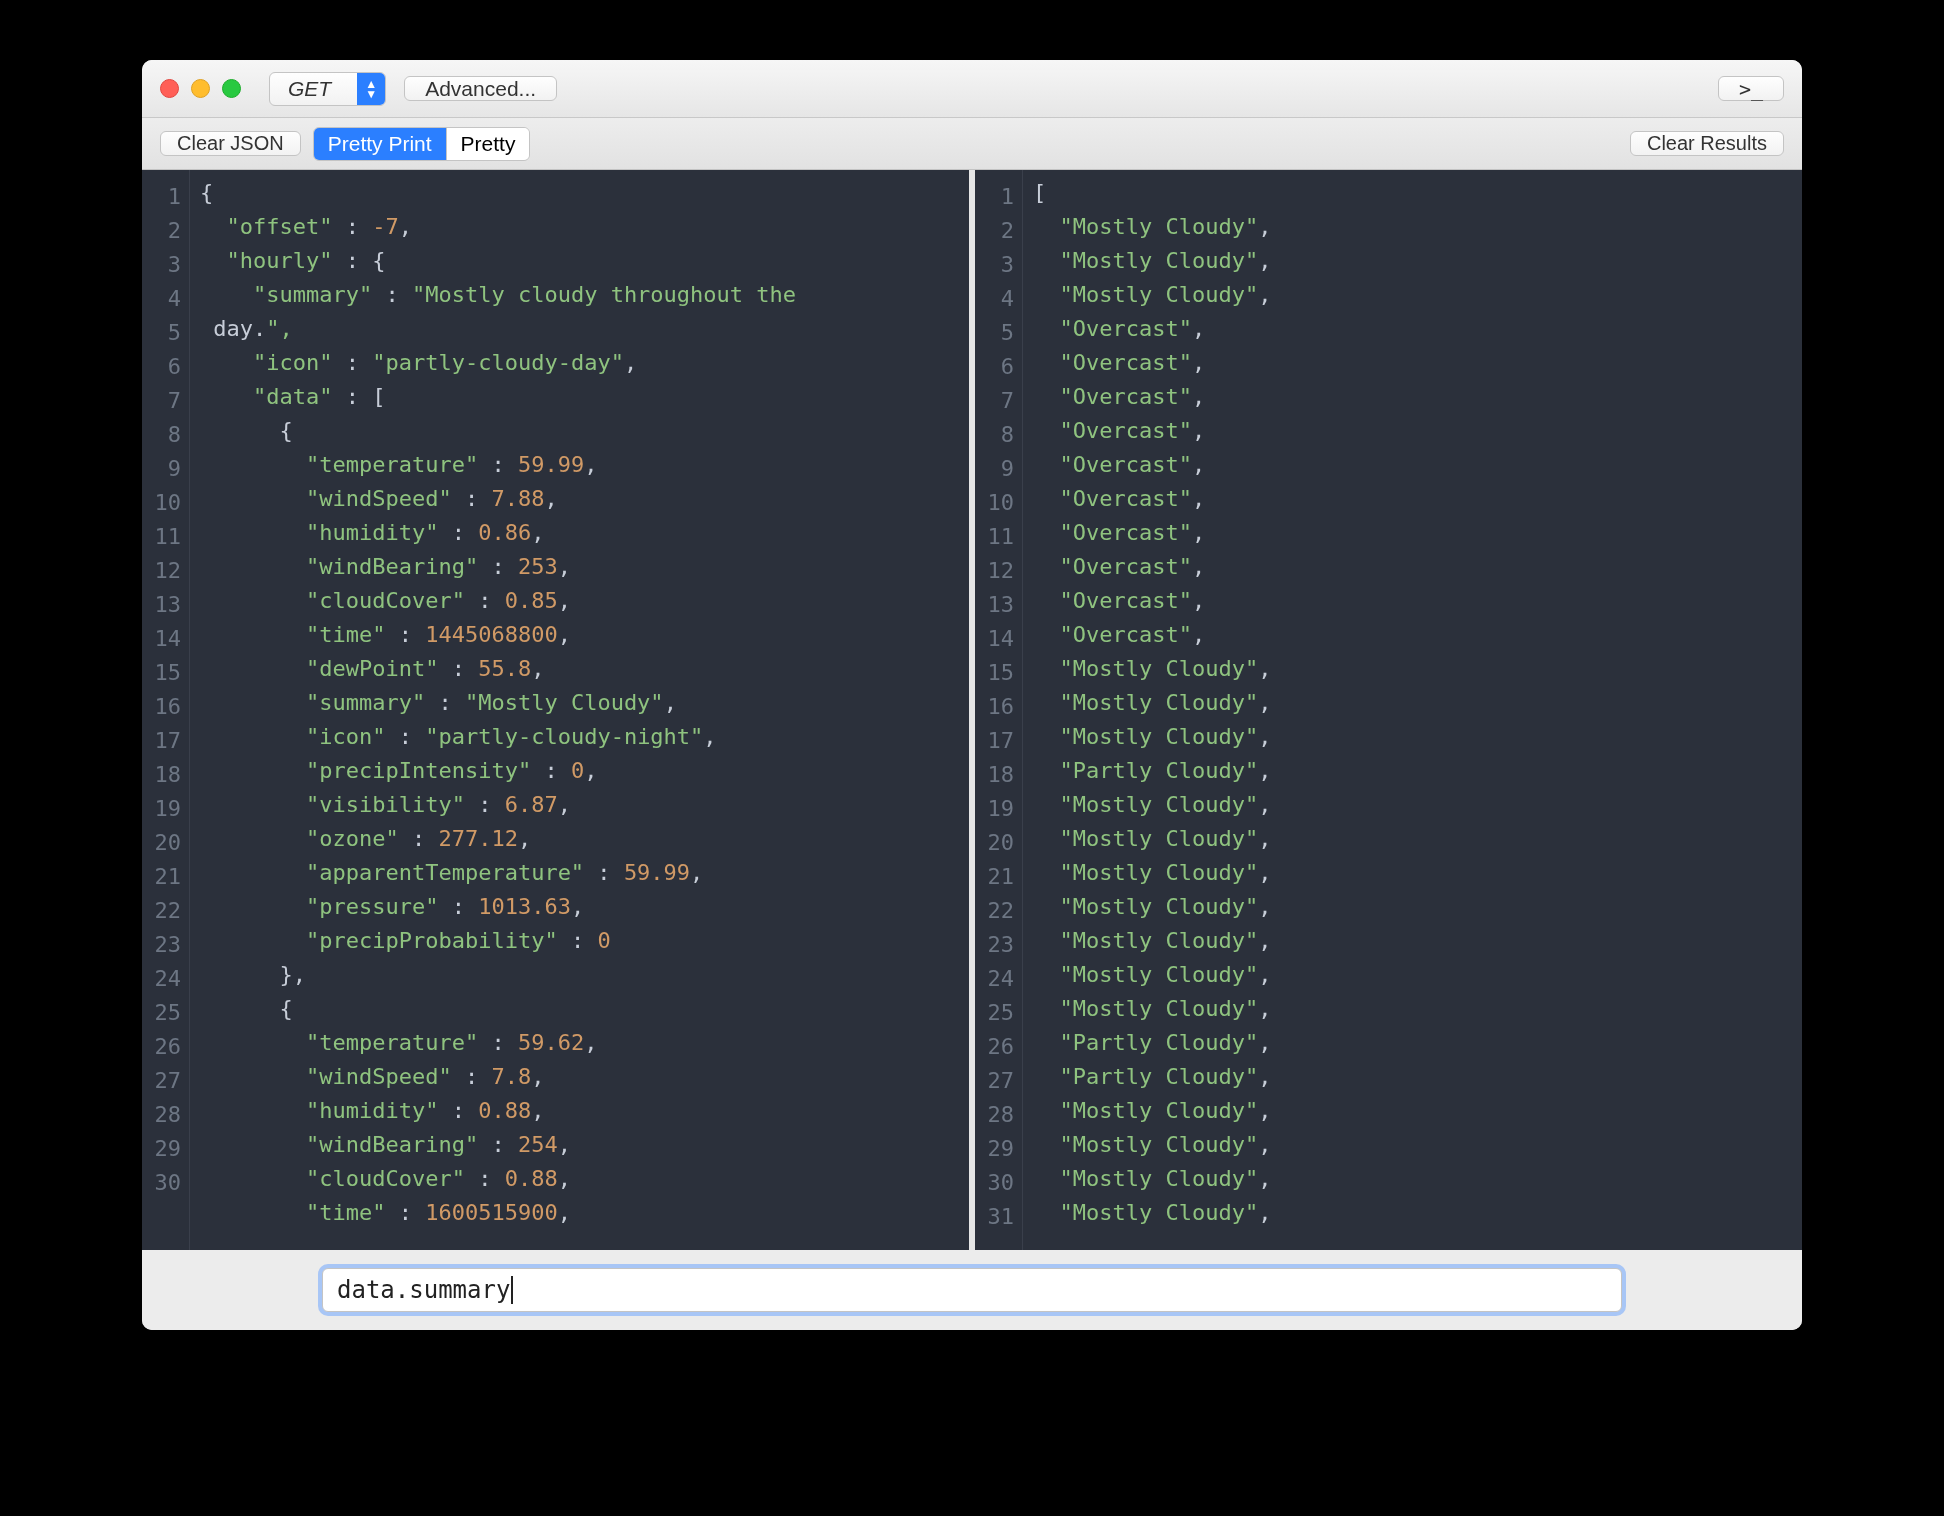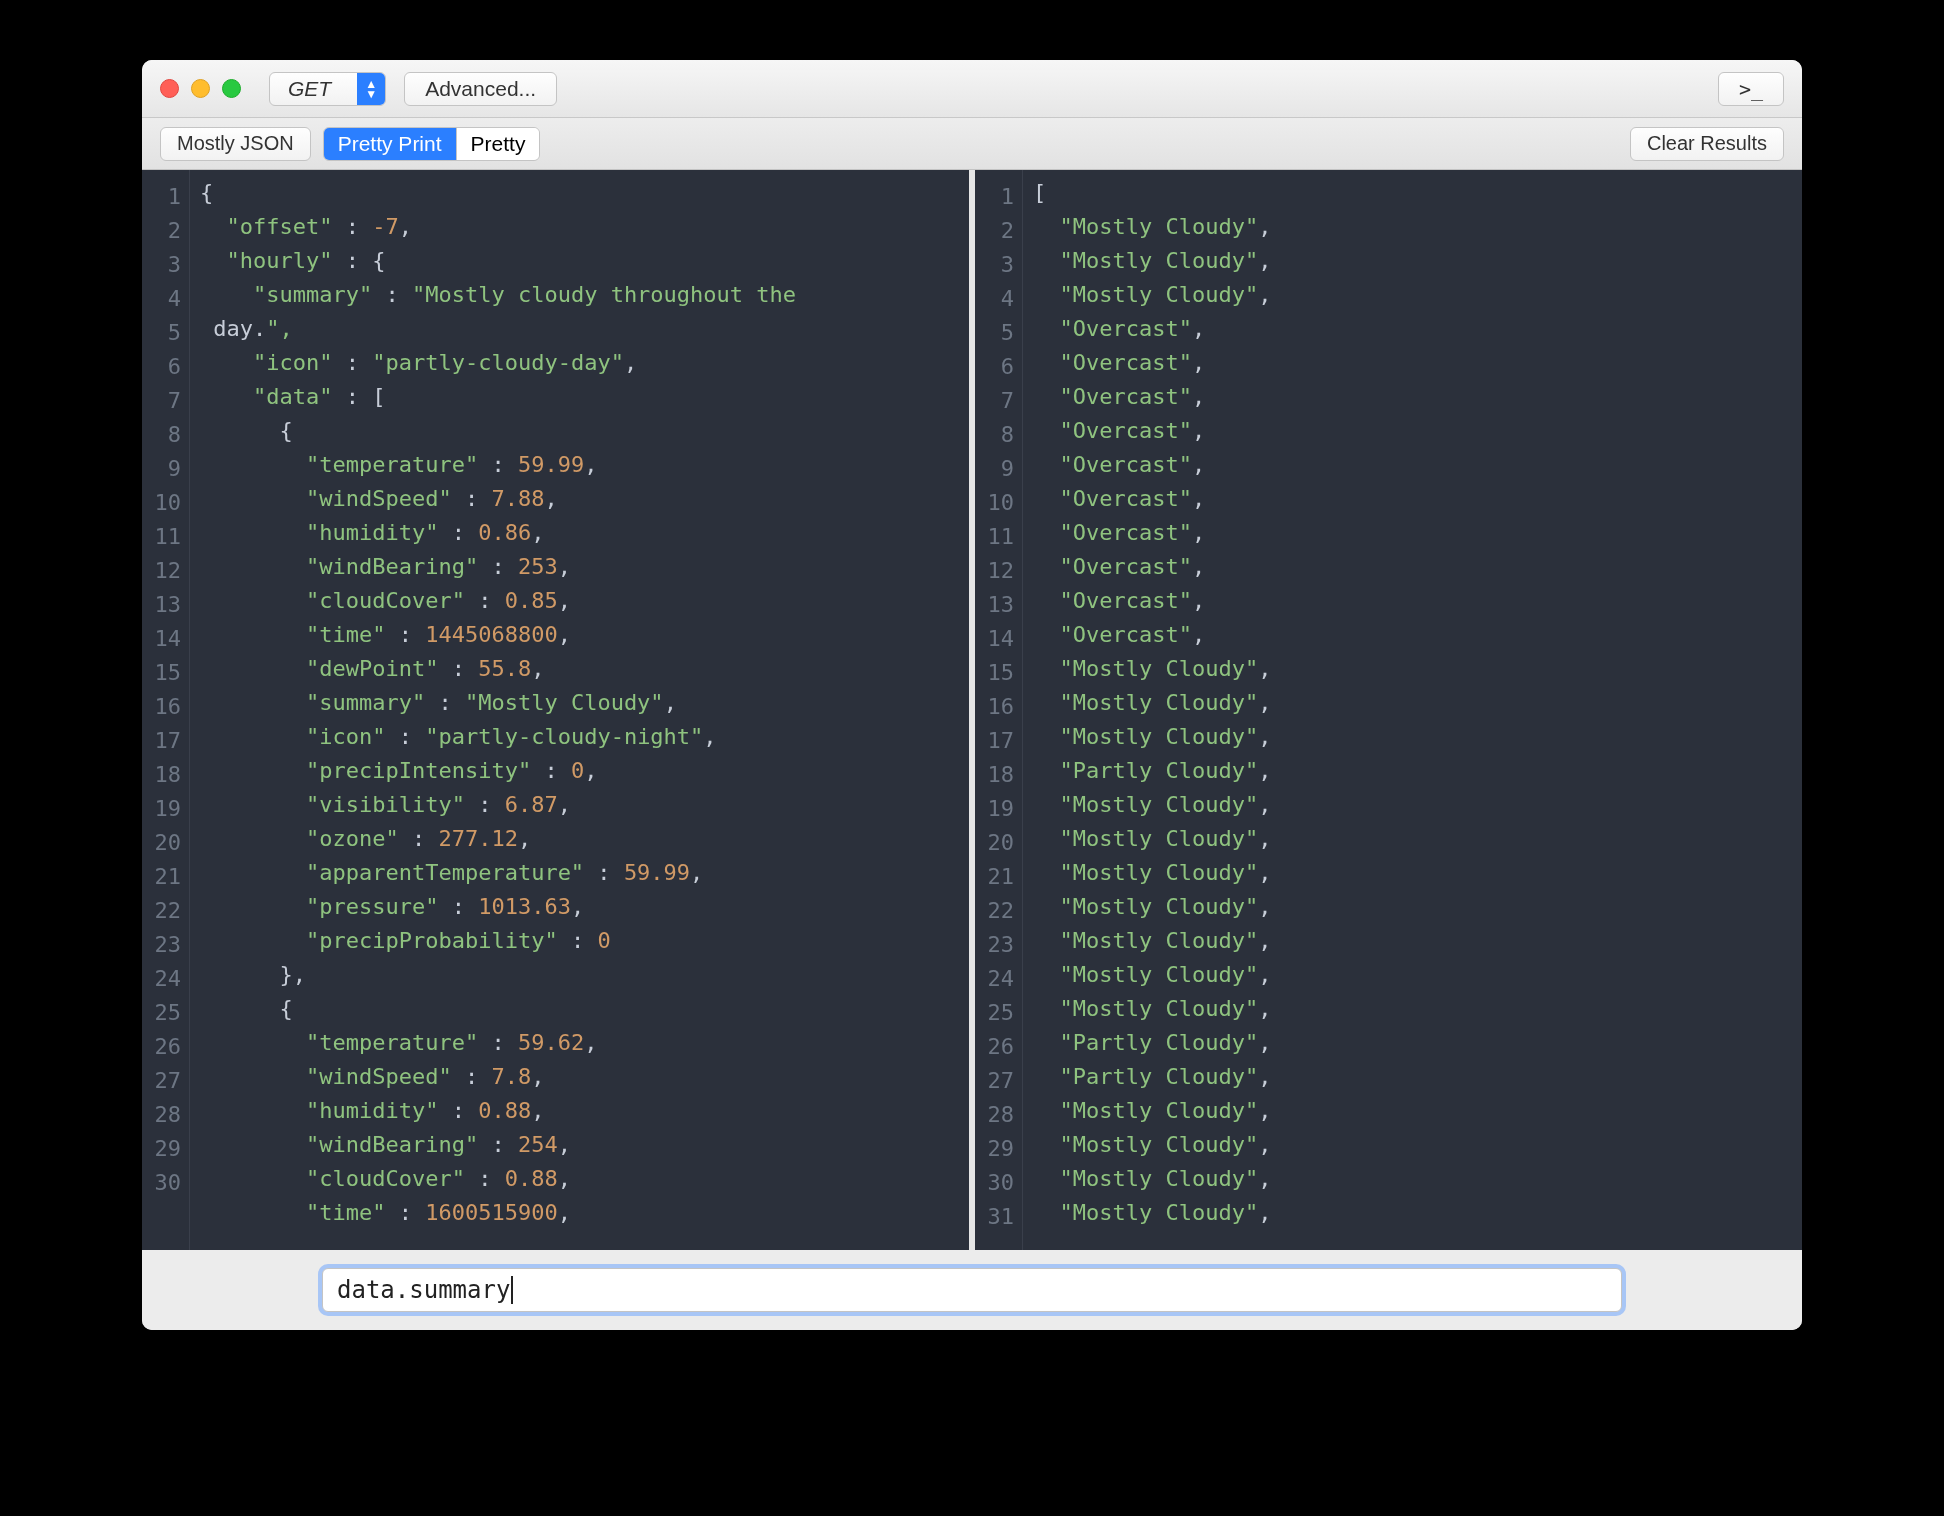--- a/index.html
+++ b/index.html
@@ -76,21 +76,21 @@
   }
   .select .val { padding: 4px 26px 0 18px; }
   .select .arrows {
     width: 28px;
     background: #2b7fff;
     display: flex; flex-direction: column; align-items: center; justify-content: center;
     color: #fff;
   }
   .select .arrows .arw { font-size: 12px; line-height: 10px; }
   .btn {
-    height: 34px;
+    height: 25px;
     background: linear-gradient(#fefefe,#f2f2f2);
     border: 1px solid #c4c4c4;
     border-radius: 6px;
     padding: 0 20px;
     font-size: 21px;
     color: #333;
     display: inline-flex; align-items: center; justify-content: center;
     cursor: default;
   }
   .btn.small { padding: 0 16px; font-size: 20px; }
@@ -212,21 +212,21 @@
           <span class="arw">▼</span>
       </span>
     </div>
 
     <div class="btn">Advanced...</div>
 
     <div class="btn consolebtn">&gt;_</div>
   </div>
 
   <div class="toolbar2">
-    <div class="btn small" style="margin-right:12px">Mostly JSON</div>
+    <div class="btn small" style="margin-right:12px">Clear JSON</div>
     <div class="seg">
       <div class="seg-btn active">Pretty Print</div>
       <div class="seg-btn">Pretty</div>
     </div>
     <div class="rightside">
       <div class="btn small">Clear Results</div>
     </div>
   </div>
 
   <div class="panes">

